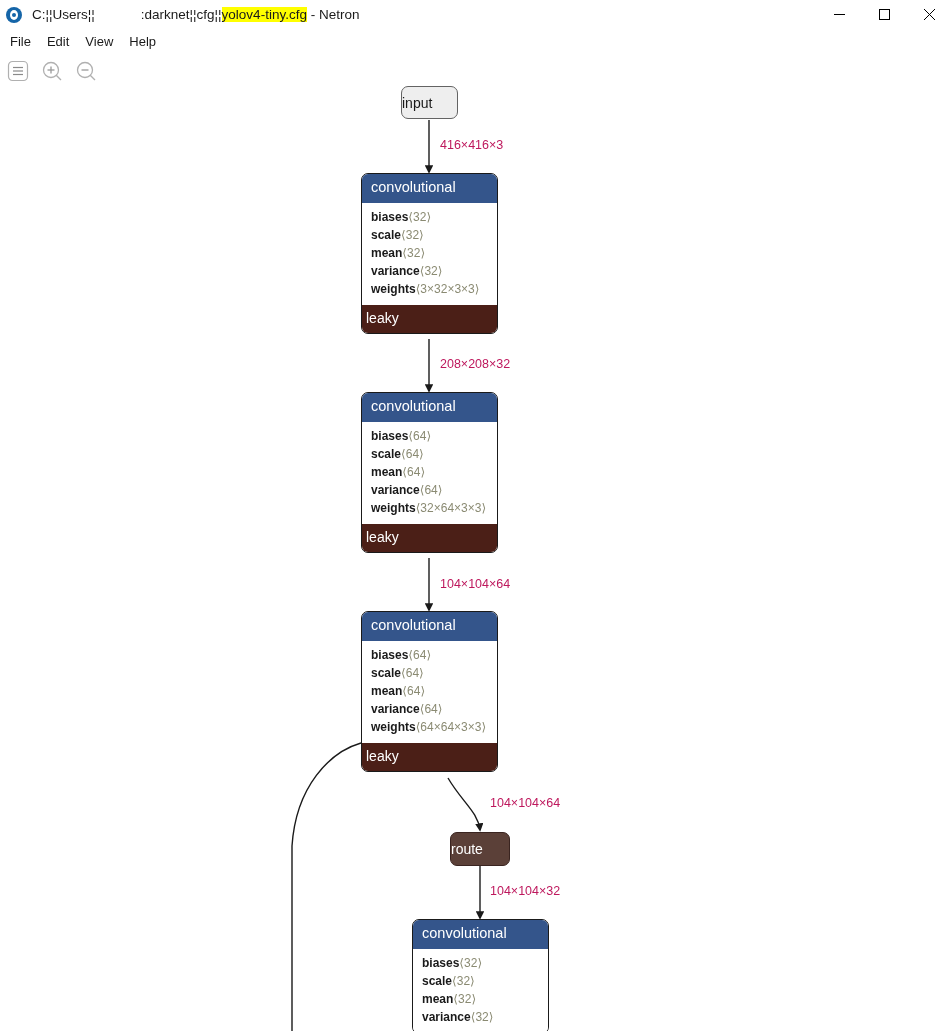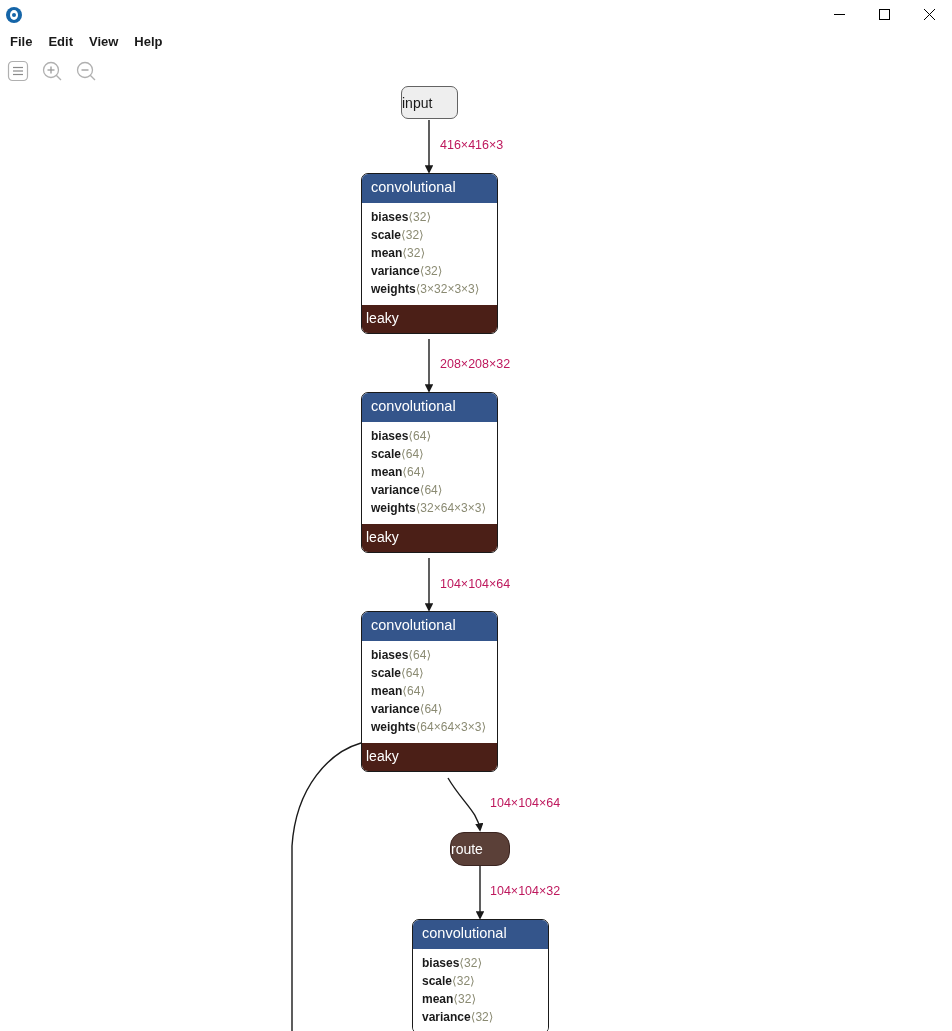--- a/index.html
+++ b/index.html
@@ -88,21 +88,20 @@
     height: 24px;
     display: flex;
     align-items: center;
     padding-left: 2px;
     background: #ffffff;
   }
   .menu-item {
     font-size: 13px;
     color: #1a1a1a;
     padding: 2px 8px;
-    font-weight: bold;
   }
 
   
   .toolbar {
     position: absolute;
     top: 57px; left: 4px;
     display: flex;
     align-items: center;
     gap: 6px;
   }
@@ -202,20 +201,27 @@
     font-size: 12.5px;
     color: #be185d;
     white-space: nowrap;
   }
 </style>
 </head>
 <body>
 
 <div class="titlebar">
   <div class="app-logo"></div>
+  <div class="title-text">
+    <span class="title-user">C:¦¦Users¦¦</span>
+    <span class="title-gap"></span>
+    <span class="title-path">:darknet¦¦cfg¦¦</span>
+    <span class="title-file">yolov4-tiny.cfg</span>
+    <span class="title-suffix"> - Netron</span>
+  </div>
   <div class="win-controls">
     <div class="win-btn">
       <svg width="11" height="11" viewBox="0 0 11 11">
           <line x1="0" y1="5.5" x2="11" y2="5.5" stroke="#000" stroke-width="1"></line>
         </svg>
     </div>
     <div class="win-btn">
       <svg width="11" height="11" viewBox="0 0 11 11">
           <rect x="0.5" y="0.5" width="10" height="10" fill="none" stroke="#000" stroke-width="1"></rect>
         </svg>
@@ -323,21 +329,21 @@
     <div class="conv-body">
       <div class="conv-param"><b>biases</b><span class="dim">⟨64⟩</span></div>
       <div class="conv-param"><b>scale</b><span class="dim">⟨64⟩</span></div>
       <div class="conv-param"><b>mean</b><span class="dim">⟨64⟩</span></div>
       <div class="conv-param"><b>variance</b><span class="dim">⟨64⟩</span></div>
       <div class="conv-param"><b>weights</b><span class="dim">⟨64×64×3×3⟩</span></div>
     </div>
     <div class="conv-footer">leaky</div>
   </div>
 
-  <div class="node pill pill-route" style="left:450px; top:746px; width:60px; height:34px;border-radius:14px;">
+  <div class="node pill pill-route" style="left:450px; top:746px; width:60px; height:34px;">
     <span>route</span>
   </div>
 
   <div class="node conv" style="left:412px; top:833px; width:137px;">
     <div class="conv-header">convolutional</div>
     <div class="conv-body">
       <div class="conv-param"><b>biases</b><span class="dim">⟨32⟩</span></div>
       <div class="conv-param"><b>scale</b><span class="dim">⟨32⟩</span></div>
       <div class="conv-param"><b>mean</b><span class="dim">⟨32⟩</span></div>
       <div class="conv-param"><b>variance</b><span class="dim">⟨32⟩</span></div>

